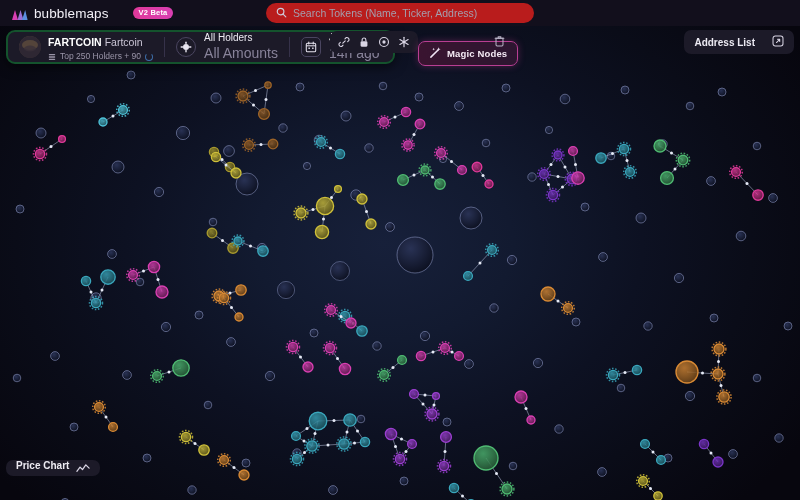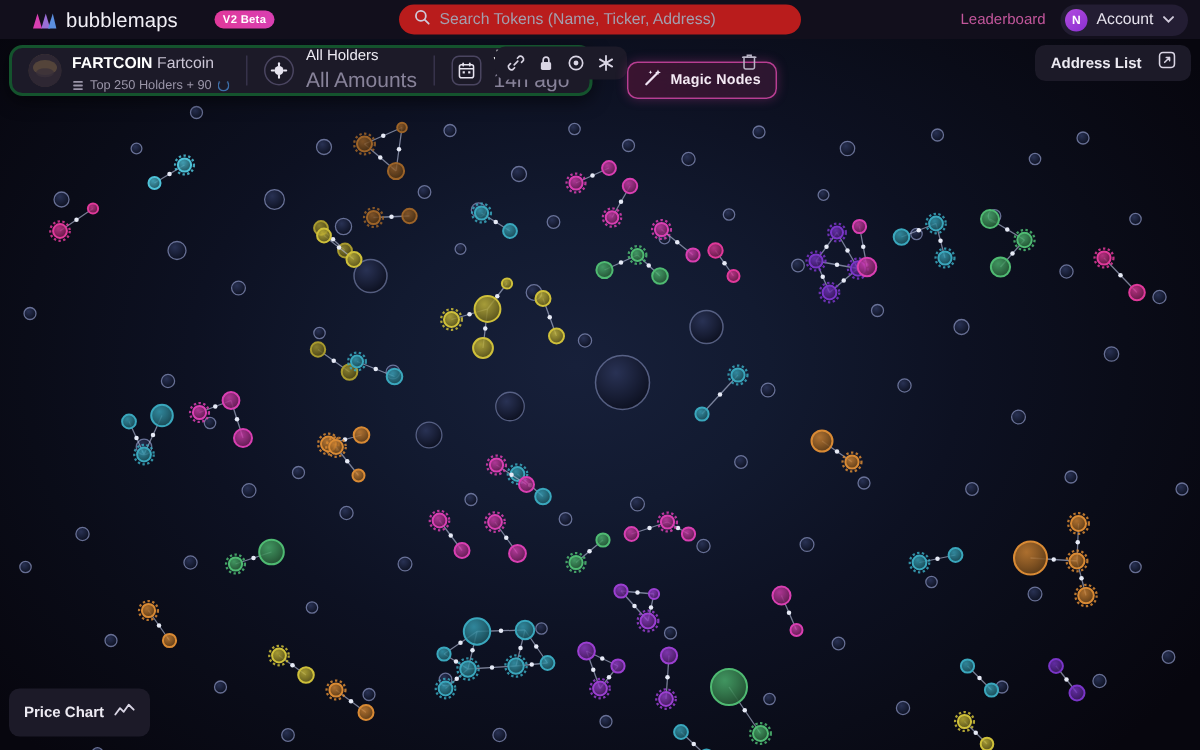--- a/index.html
+++ b/index.html
@@ -11,21 +11,21 @@
   }
   #app { position:relative; width:800px; height:500px; overflow:hidden; }
 
   
   .topnav {
     position:absolute; left:0; top:0; width:800px; height:26px;
     background:#120f1c;
     display:flex; align-items:center;
     z-index:40;
   }
-  .brand { display:flex; align-items:center; gap:6px; padding-left:21px; }
+  .brand { display:flex; align-items:center; gap:6px; padding-left:11px; }
   .brand-mark { width:17px; height:13px; position:relative; }
   .brand-name {
     font-size:13.5px; letter-spacing:.1px; color:#f2f0f7; font-weight:400;
   }
   .beta-pill {
     margin-left:18px;
     background:linear-gradient(90deg,#e0399a,#d93fb2);
     color:#fff; font-size:7.5px; font-weight:700; letter-spacing:.2px;
     padding:2.5px 6px; border-radius:9px; line-height:1;
   }
@@ -130,29 +130,29 @@
   .trash-btn {
     position:absolute; left:491px; top:30px;
     width:16px; height:22px; display:flex; align-items:center; justify-content:center;
     z-index:30;
   }
 
   
   .addrlist {
     position:absolute; right:6px; top:30px; height:24px;
     background:#1c1a28; border-radius:7px;
-    display:flex; align-items:center; gap:11px; padding:8px 10px; z-index:30;
+    display:flex; align-items:center; gap:17px; padding:8px 10px; z-index:30;
   }
   .addr-txt { color:#eceaf2; font-size:10px; font-weight:700; }
 
   
   .pricechart {
-    position:absolute; left:6px; bottom:9px; height:32px;
+    position:absolute; left:6px; bottom:24px; height:16px;
     background:#1c1a28; border-radius:7px;
-    display:flex; align-items:center; gap:7px; padding:0 10px; z-index:30;
+    display:flex; align-items:flex-start; gap:7px; padding:0 10px; z-index:30;
   }
   .pc-txt { color:#eceaf2; font-size:10px; font-weight:700; }
 </style>
 </head>
 <body>
 
 <div id="app">
 
   <div class="topnav">
     <div class="brand">
@@ -170,32 +170,20 @@
     <div class="searchwrap">
       <span>
         <svg width="11" height="11" viewBox="0 0 12 12">
           <circle cx="5" cy="5" r="3.6" fill="none" stroke="#cfcada" stroke-width="1.3"></circle>
           <line x1="7.7" y1="7.7" x2="10.7" y2="10.7" stroke="#cfcada" stroke-width="1.3" stroke-linecap="round"></line>
         </svg>
       </span>
       <input class="search-input" type="text" placeholder="Search Tokens (Name, Ticker, Address)" style="">
     </div>
 
-    <div class="navright">
-      <span class="leaderboard">Leaderboard</span>
-      <div class="account-chip">
-        <span class="avatar">N</span>
-        <span class="account-label">Account</span>
-        <span class="chev">
-          <svg width="8" height="6" viewBox="0 0 8 6">
-              <path d="M1 1.4 L4 4.4 L7 1.4" fill="none" stroke="#cfcada" stroke-width="1.3" stroke-linecap="round"></path>
-            </svg>
-        </span>
-      </div>
-    </div>
   </div>
 
   <div class="map">
     <svg id="bubble-svg" width="800" height="474">
         <defs>
           <radialGradient id="gNeutral" cx="38%" cy="32%" r="72%">
             <stop offset="0%" stop-color="#2a3356" stop-opacity="0.95"></stop>
             <stop offset="100%" stop-color="#0c1020" stop-opacity="1"></stop>
           </radialGradient>
           <radialGradient id="gC0" cx="38%" cy="32%" r="72%">

